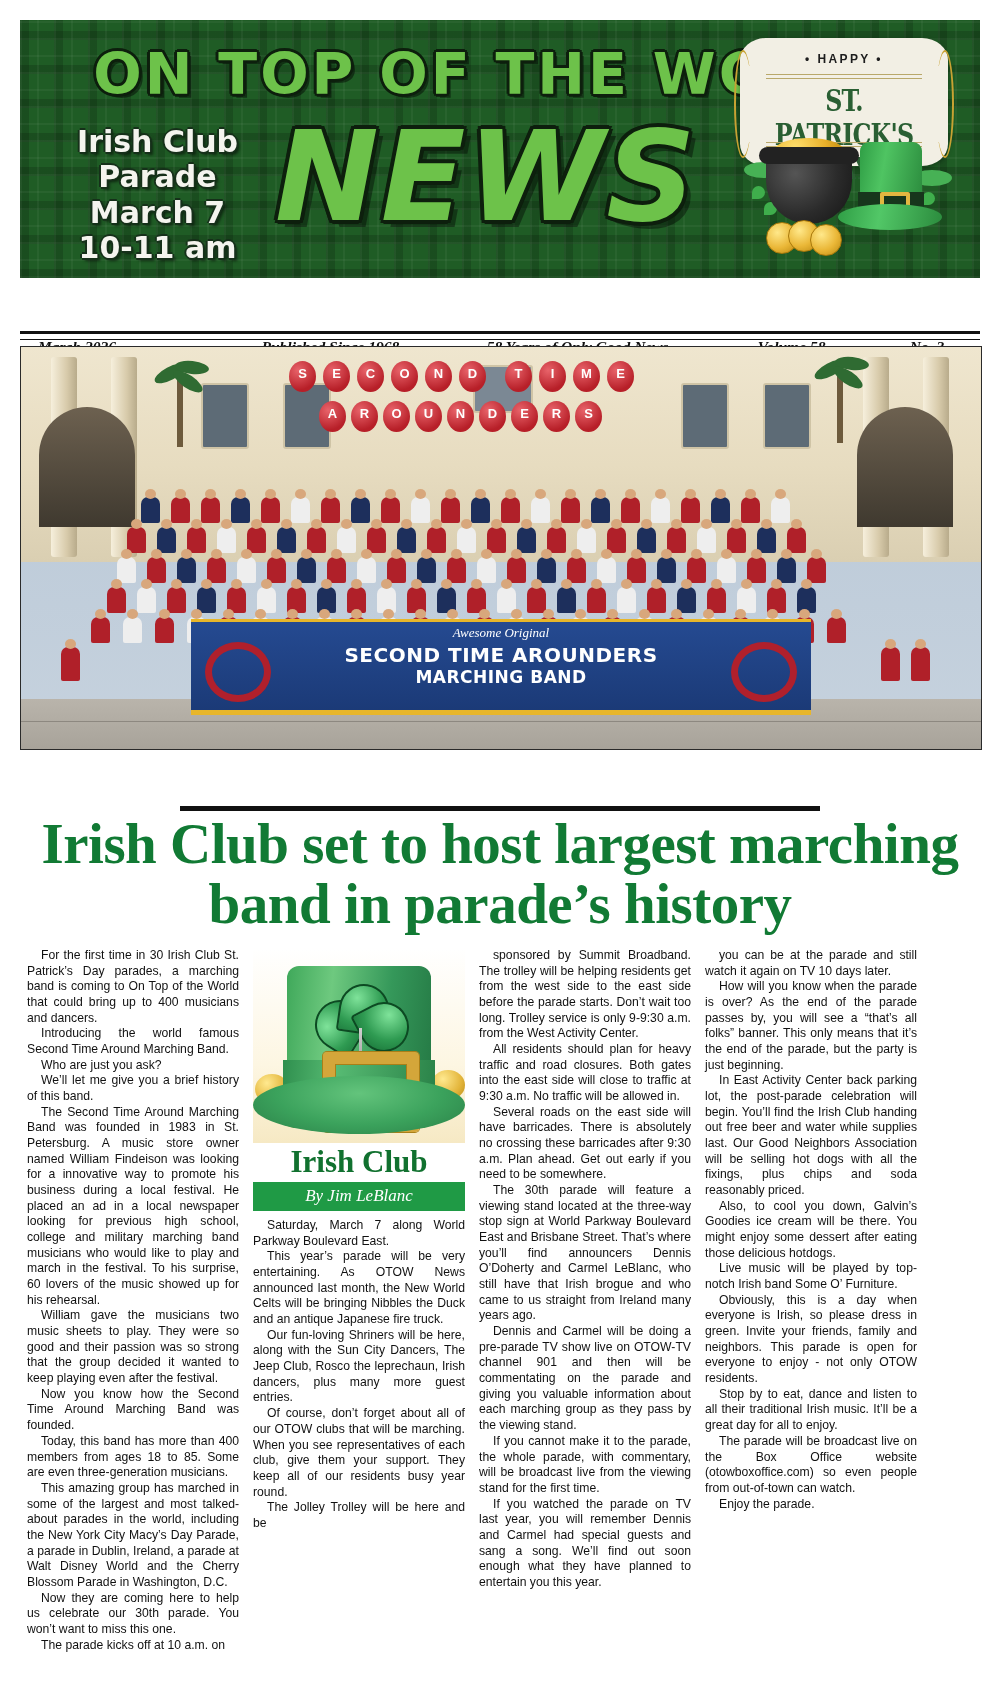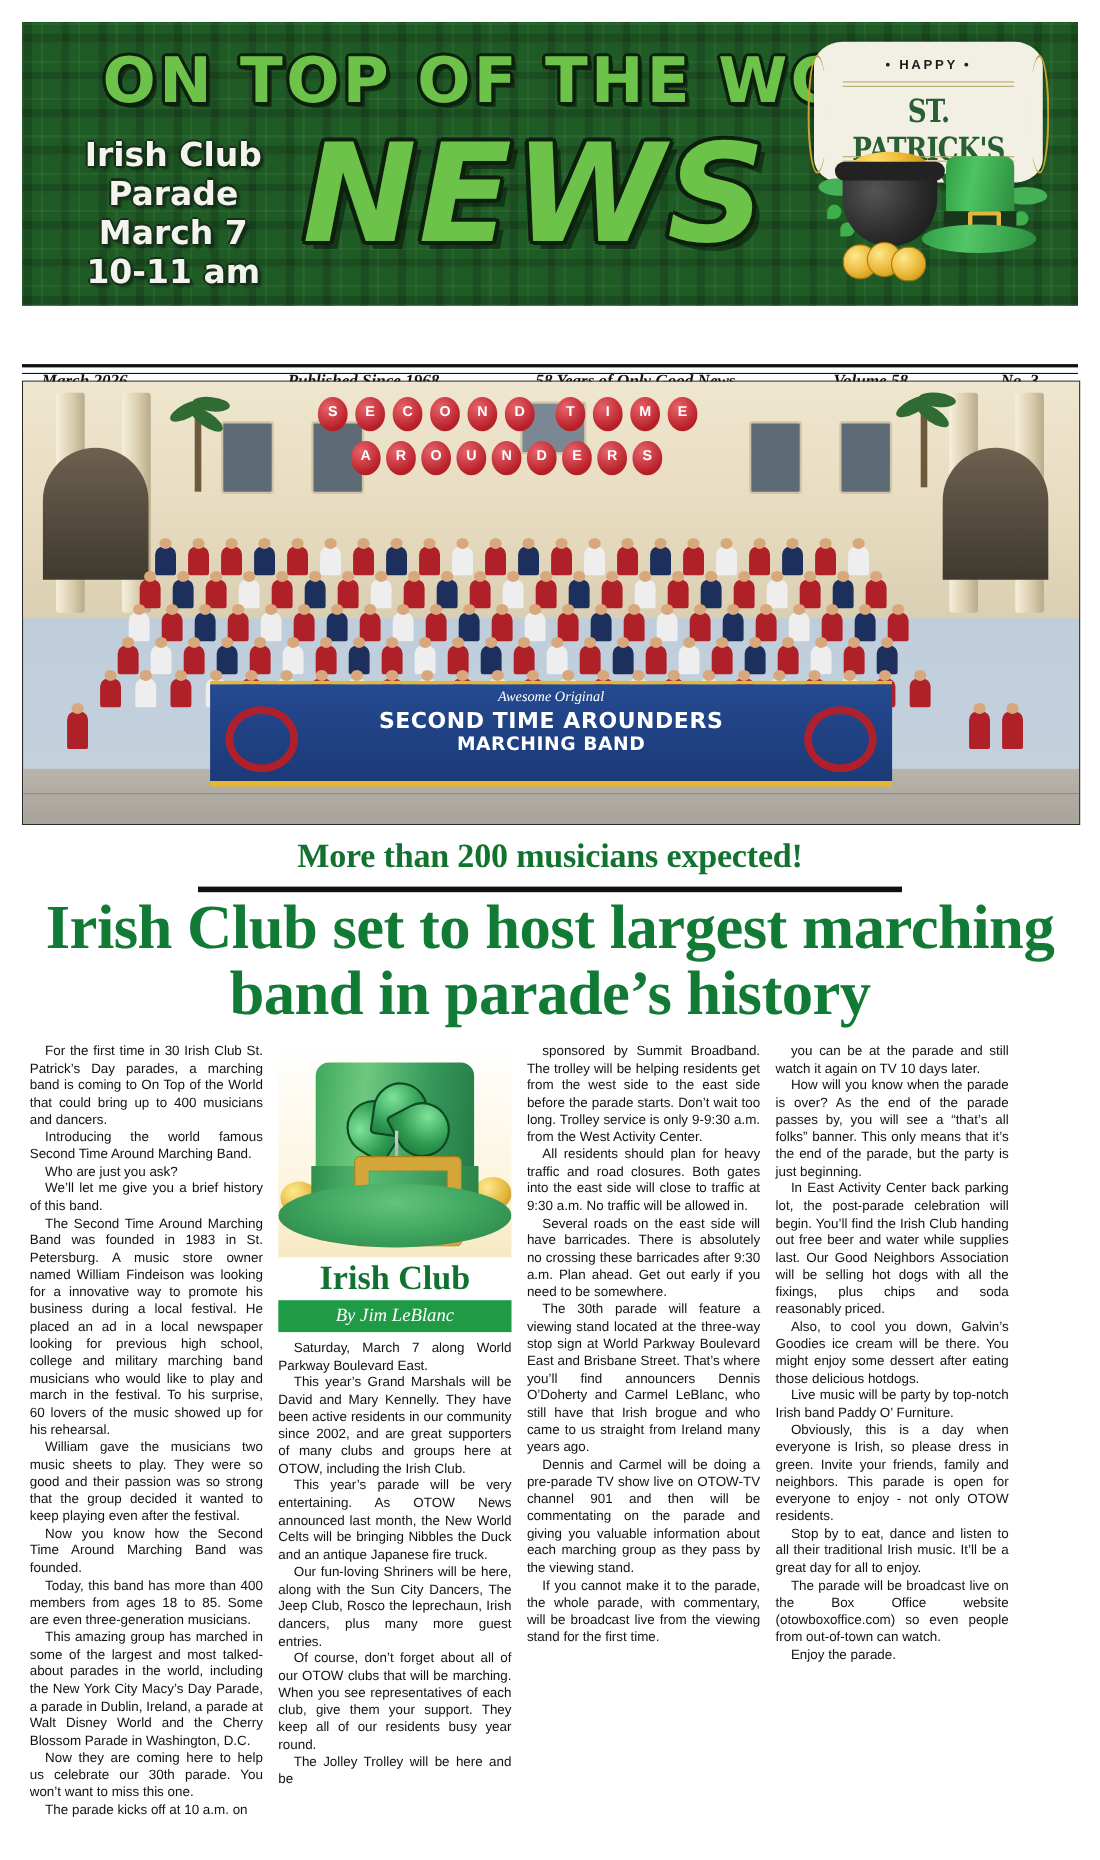--- a/index.html
+++ b/index.html
@@ -581,21 +581,20 @@
 
     <div class="bandbanner">
       <div class="bb-horn l"></div>
       <div class="bb-horn r"></div>
       <div class="bb-l2">Awesome Original</div>
       <div class="bb-l3">SECOND TIME AROUNDERS</div>
       <div class="bb-l4">MARCHING BAND</div>
     </div>
   </div>
 
-  <div class="deck">More than 200 musicians expected!</div>
   <div class="deck-rule"></div>
   <div class="headline">Irish Club set to host largest marching band in parade’s history</div>
 
   <div class="cols">
     <div class="col">
         <p>For the first time in 30 Irish Club St. Patrick’s Day parades, a marching band is coming to On Top of the World that could bring up to 400 musicians and dancers.</p>
         <p>Introducing the world famous Second Time Around Marching Band.</p>
         <p>Who are just you ask?</p>
         <p>We’ll let me give you a brief history of this band.</p>
         <p>The Second Time Around Marching Band was founded in 1983 in St. Petersburg. A music store owner named William Findeison was looking for a innovative way to promote his business during a local festival. He placed an ad in a local newspaper looking for previous high school, college and military marching band musicians who would like to play and march in the festival. To his surprise, 60 lovers of the music showed up for his rehearsal.</p>
@@ -620,40 +619,40 @@
             <span class="sh-stem"></span>
           </div>
           <div class="hi-band"></div>
           <div class="hi-buckle"></div>
           <div class="hi-brim"></div>
         </div>
         <div class="clubtitle">Irish Club</div>
         <div class="clubby">By Jim LeBlanc</div>
       </div>
     <p>Saturday, March 7 along World Parkway Boulevard East.</p>
-        <p>This year’s Grand Marshals will be David and Mary Kennelly. They have been active residents in our community since 2002, and are great supporters of many clubs and groups here at OTOW, including the Irish Club.</p>
         <p>This year’s parade will be very entertaining. As OTOW News announced last month, the New World Celts will be bringing Nibbles the Duck and an antique Japanese fire truck.</p>
         <p>Our fun-loving Shriners will be here, along with the Sun City Dancers, The Jeep Club, Rosco the leprechaun, Irish dancers, plus many more guest entries.</p>
         <p>Of course, don’t forget about all of our OTOW clubs that will be marching. When you see representatives of each club, give them your support. They keep all of our residents busy year round.</p>
         <p>The Jolley Trolley will be here and be</p>
       </div>
     <div class="col">
         <p>sponsored by Summit Broadband. The trolley will be helping residents get from the west side to the east side before the parade starts. Don’t wait too long. Trolley service is only 9-9:30 a.m. from the West Activity Center.</p>
         <p>All residents should plan for heavy traffic and road closures. Both gates into the east side will close to traffic at 9:30 a.m. No traffic will be allowed in.</p>
         <p>Several roads on the east side will have barricades. There is absolutely no crossing these barricades after 9:30 a.m. Plan ahead. Get out early if you need to be somewhere.</p>
         <p>The 30th parade will feature a viewing stand located at the three-way stop sign at World Parkway Boulevard East and Brisbane Street. That’s where you’ll find announcers Dennis O’Doherty and Carmel LeBlanc, who still have that Irish brogue and who came to us straight from Ireland many years ago.</p>
         <p>Dennis and Carmel will be doing a pre-parade TV show live on OTOW-TV channel 901 and then will be commentating on the parade and giving you valuable information about each marching group as they pass by the viewing stand.</p>
         <p>If you cannot make it to the parade, the whole parade, with commentary, will be broadcast live from the viewing stand for the first time.</p>
+        <p>If you watched the parade on TV last year, you will remember Dennis and Carmel had special guests and sang a song. We’ll find out soon enough what they have planned to entertain you this year.</p>
       </div>
     <div class="col">
         <p>you can be at the parade and still watch it again on TV 10 days later.</p>
         <p>How will you know when the parade is over? As the end of the parade passes by, you will see a “that’s all folks” banner. This only means that it’s the end of the parade, but the party is just beginning.</p>
         <p>In East Activity Center back parking lot, the post-parade celebration will begin. You’ll find the Irish Club handing out free beer and water while supplies last. Our Good Neighbors Association will be selling hot dogs with all the fixings, plus chips and soda reasonably priced.</p>
         <p>Also, to cool you down, Galvin’s Goodies ice cream will be there. You might enjoy some dessert after eating those delicious hotdogs.</p>
-        <p>Live music will be party by top-notch Irish band Paddy O’ Furniture.</p>
+        <p>Live music will be played by top-notch Irish band Some O’ Furniture.</p>
         <p>Obviously, this is a day when everyone is Irish, so please dress in green. Invite your friends, family and neighbors. This parade is open for everyone to enjoy - not only OTOW residents.</p>
         <p>Stop by to eat, dance and listen to all their traditional Irish music. It’ll be a great day for all to enjoy.</p>
         <p>The parade will be broadcast live on the Box Office website (otowboxoffice.com) so even people from out-of-town can watch.</p>
         <p>Enjoy the parade.</p>
       </div>
   </div>
 
 </div>
 
 </body></html>

